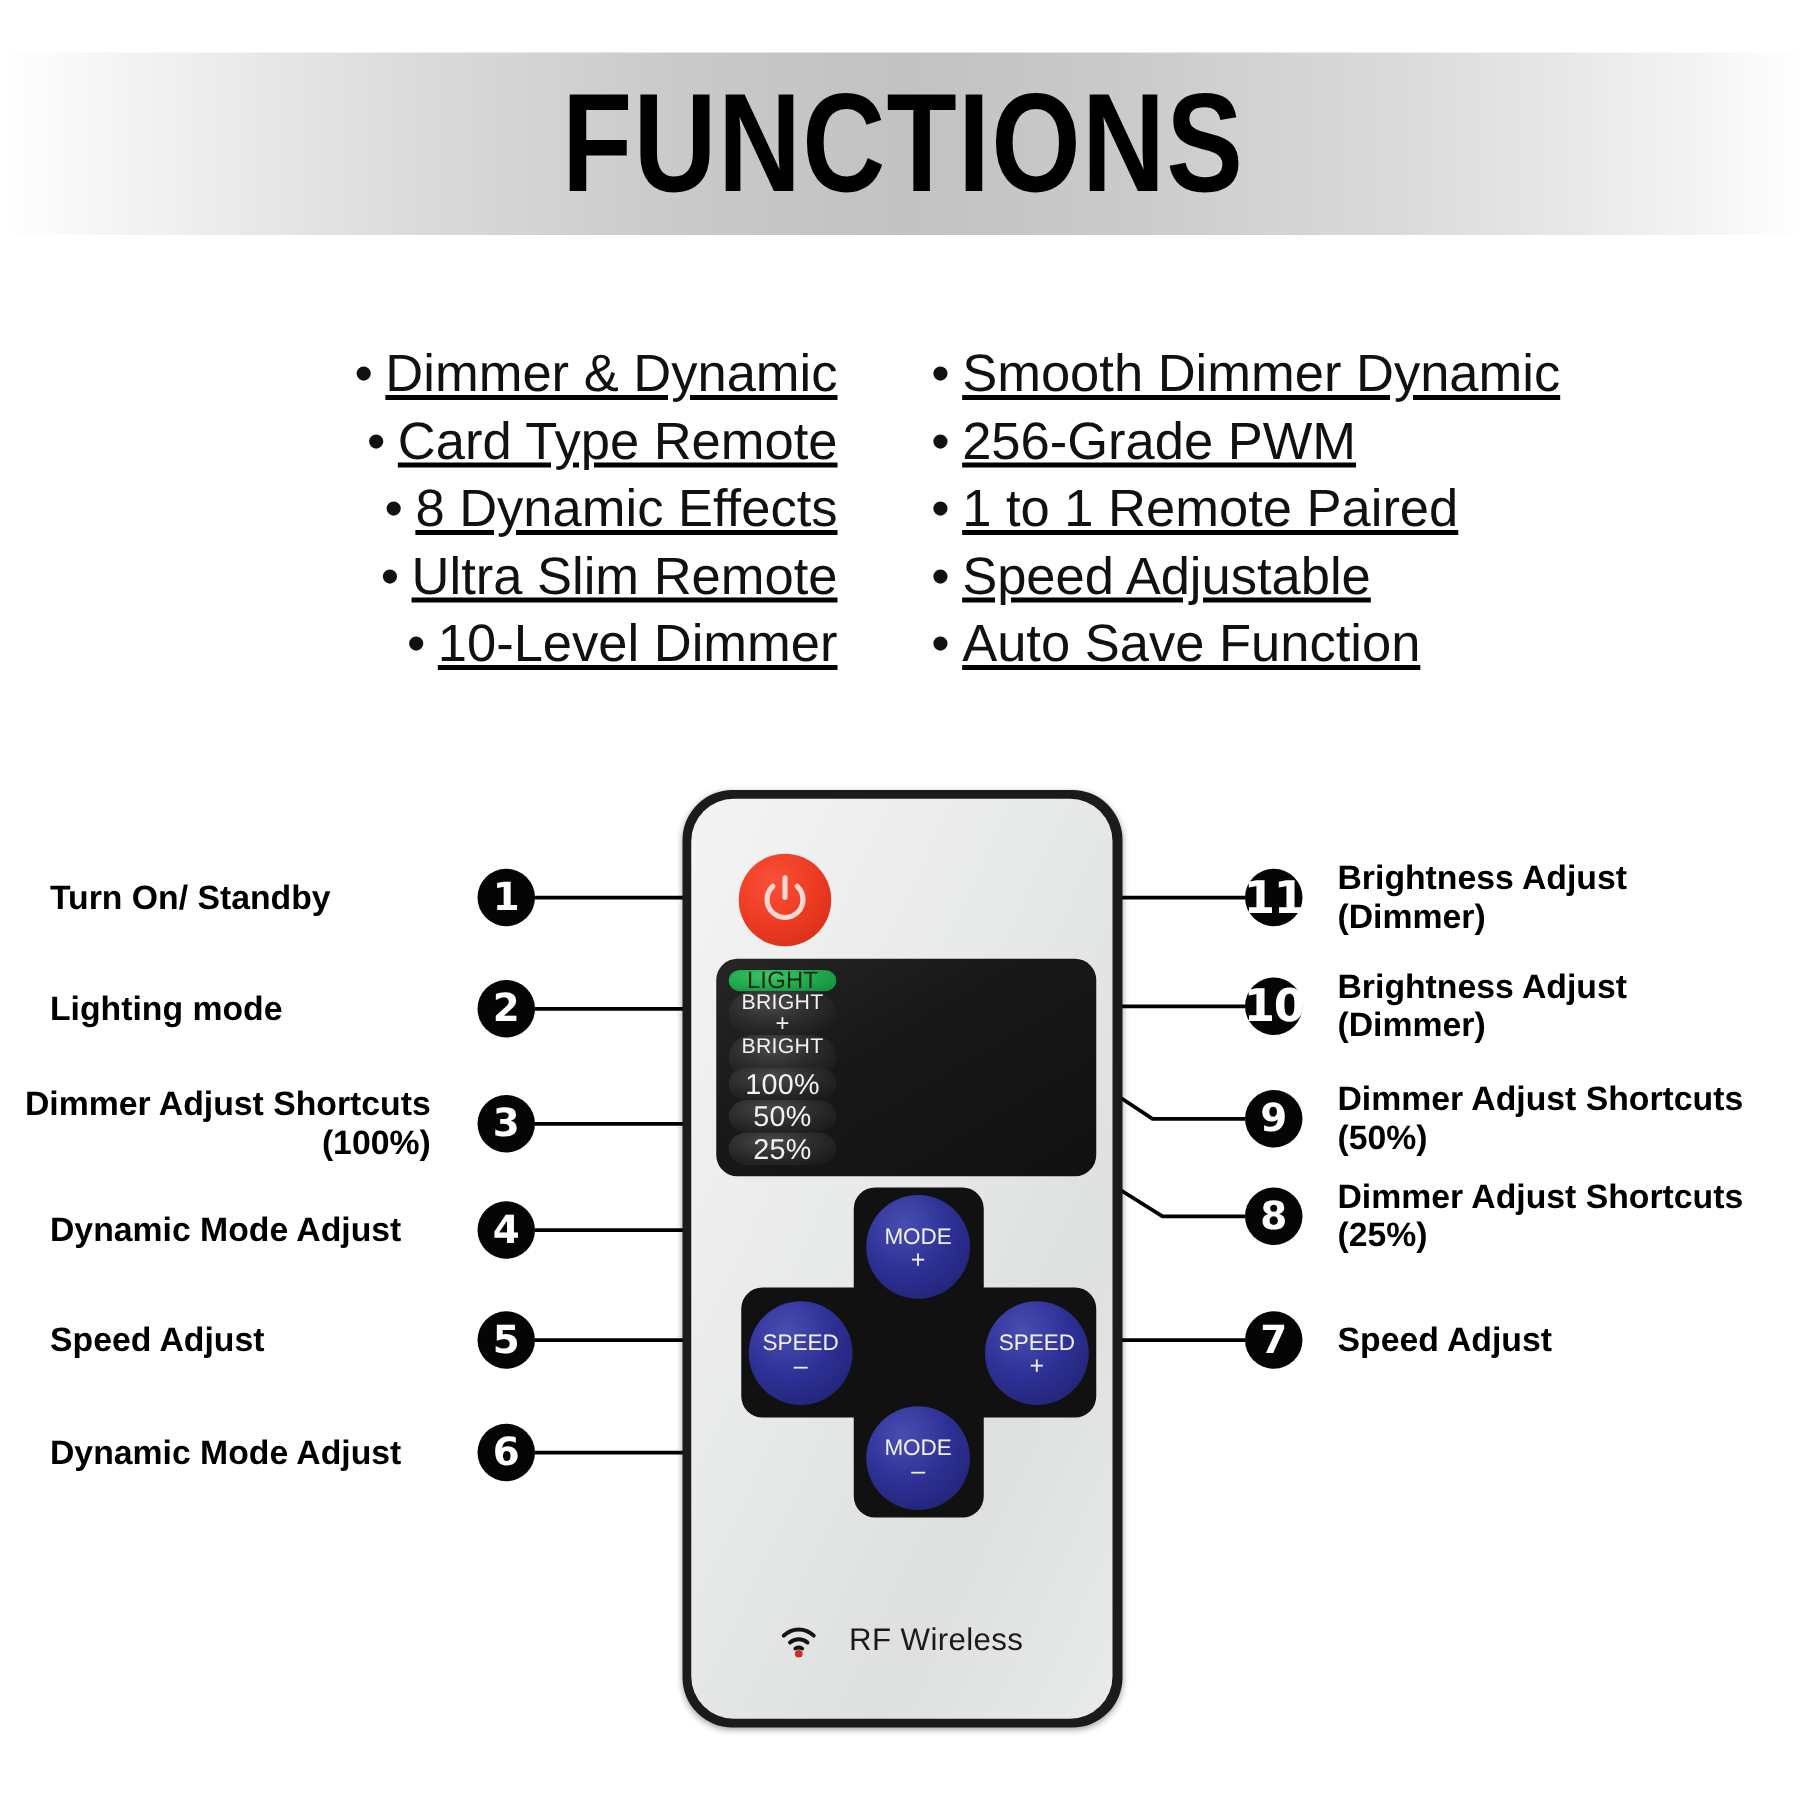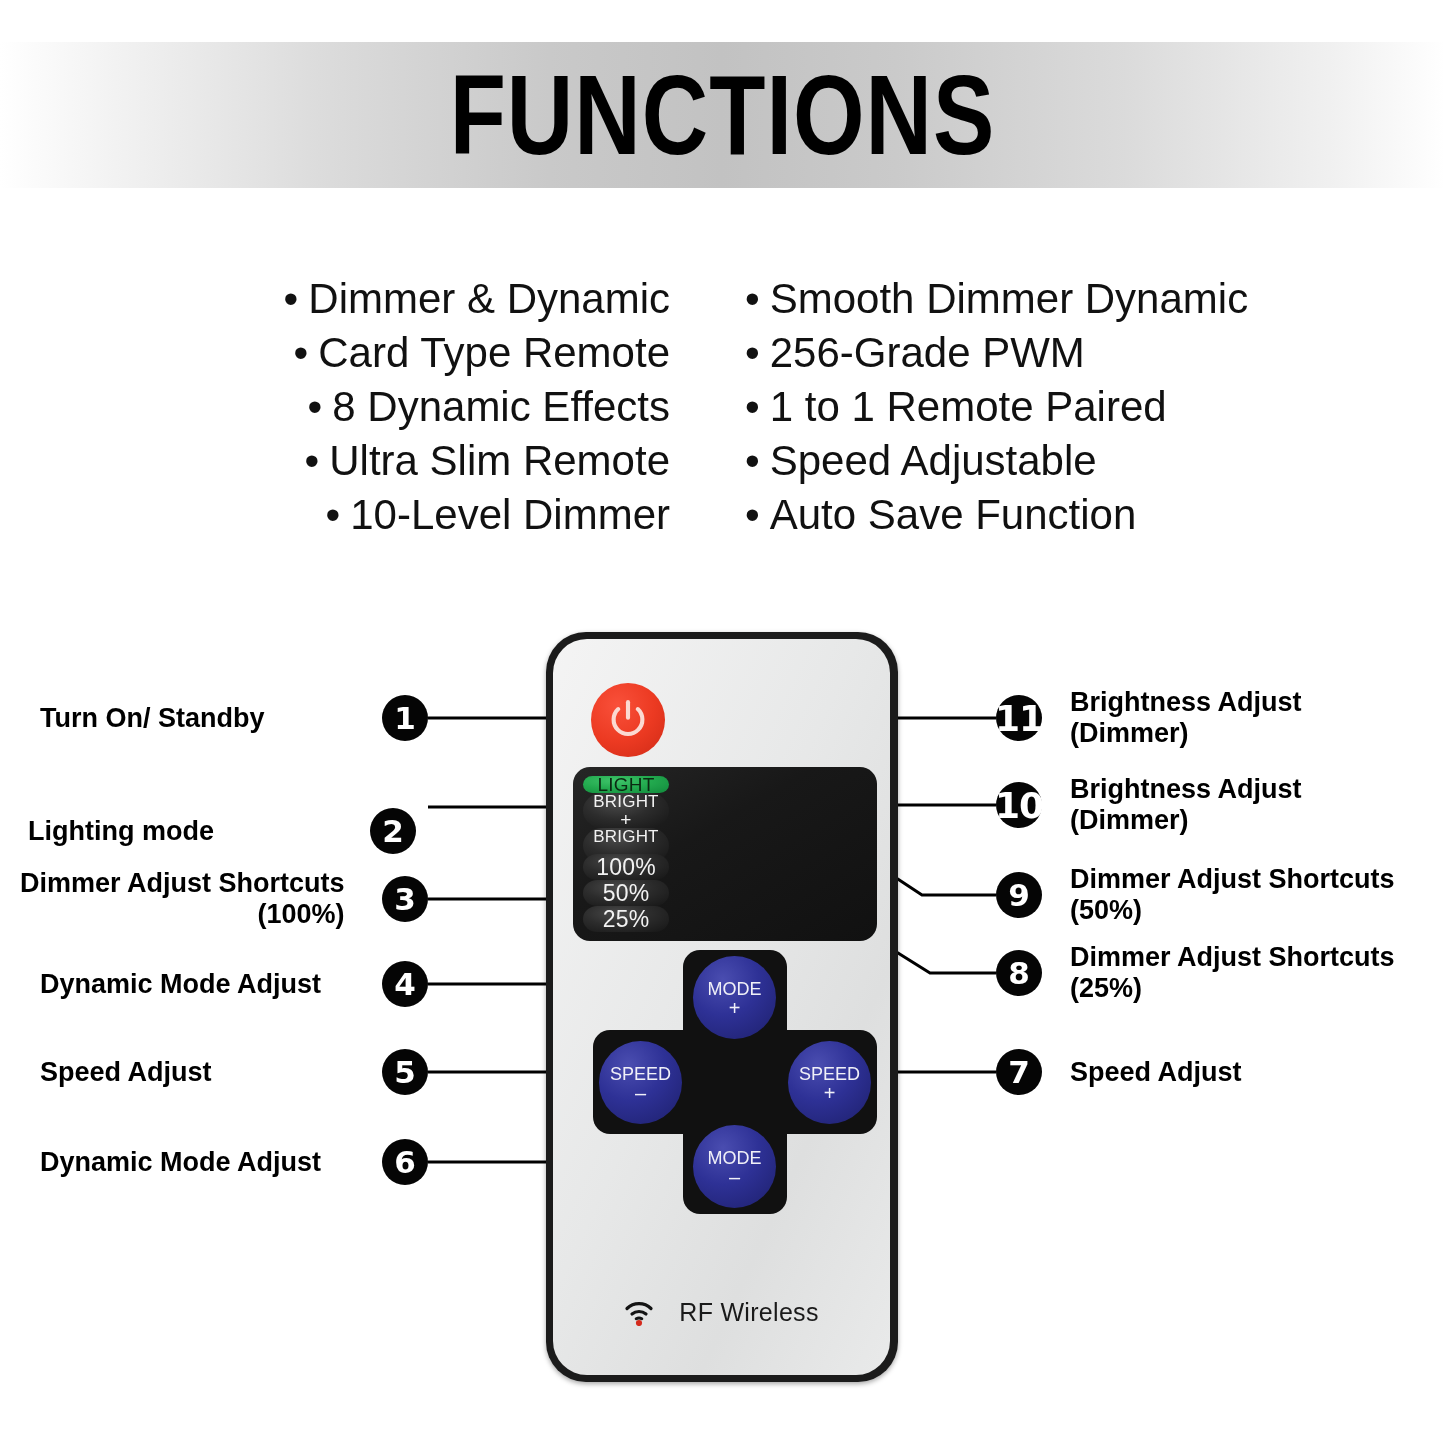--- a/index.html
+++ b/index.html
@@ -23,21 +23,21 @@
   }
   .header-title {
     font-size:92px; font-weight:bold; letter-spacing:1px;
     line-height:1; color:#000;
     transform:scaleY(1.22);
     white-space:nowrap;
   }
 
   
   .features { position:absolute; left:0; top:272px; width:1445px; }
-  .feat-col { position:absolute; top:0; }
+  .feat-col { position:absolute; top:0;text-decoration:underline; }
   .feat-col.left  { left:150px;  width:520px; text-align:right; }
   .feat-col.right { left:745px;  width:560px; text-align:left; }
   .feat-item {
     font-size:42px; line-height:54px; color:#111;
     white-space:nowrap; padding-bottom:0px;
   }
   .feat-item .dot { display:inline-block; margin-right:10px; }
 
   
   .remote {
@@ -250,21 +250,21 @@
       <span class="rf-label">RF Wireless</span>
     </div>
 
   </div>
 </div>
 
 <div class="callout l" style="left:40px;  top:695px;  width:388px; height:46px;">
   <div class="ctext">Turn On/ Standby</div>
   <div class="badge">1</div>
 </div>
-<div class="callout l" style="left:28px;  top:784px;  width:388px; height:46px;margin-top:24px;">
+<div class="callout l" style="left:40px;  top:784px;  width:388px; height:46px;">
   <div class="ctext">Lighting mode</div>
   <div class="badge">2</div>
 </div>
 <div class="callout l" style="left:20px;  top:876px;  width:408px; height:46px;">
   <div class="ctext">Dimmer Adjust Shortcuts
 (100%)</div>
   <div class="badge">3</div>
 </div>
 <div class="callout l" style="left:40px;  top:961px;  width:388px; height:46px;">
   <div class="ctext">Dynamic Mode Adjust</div>

